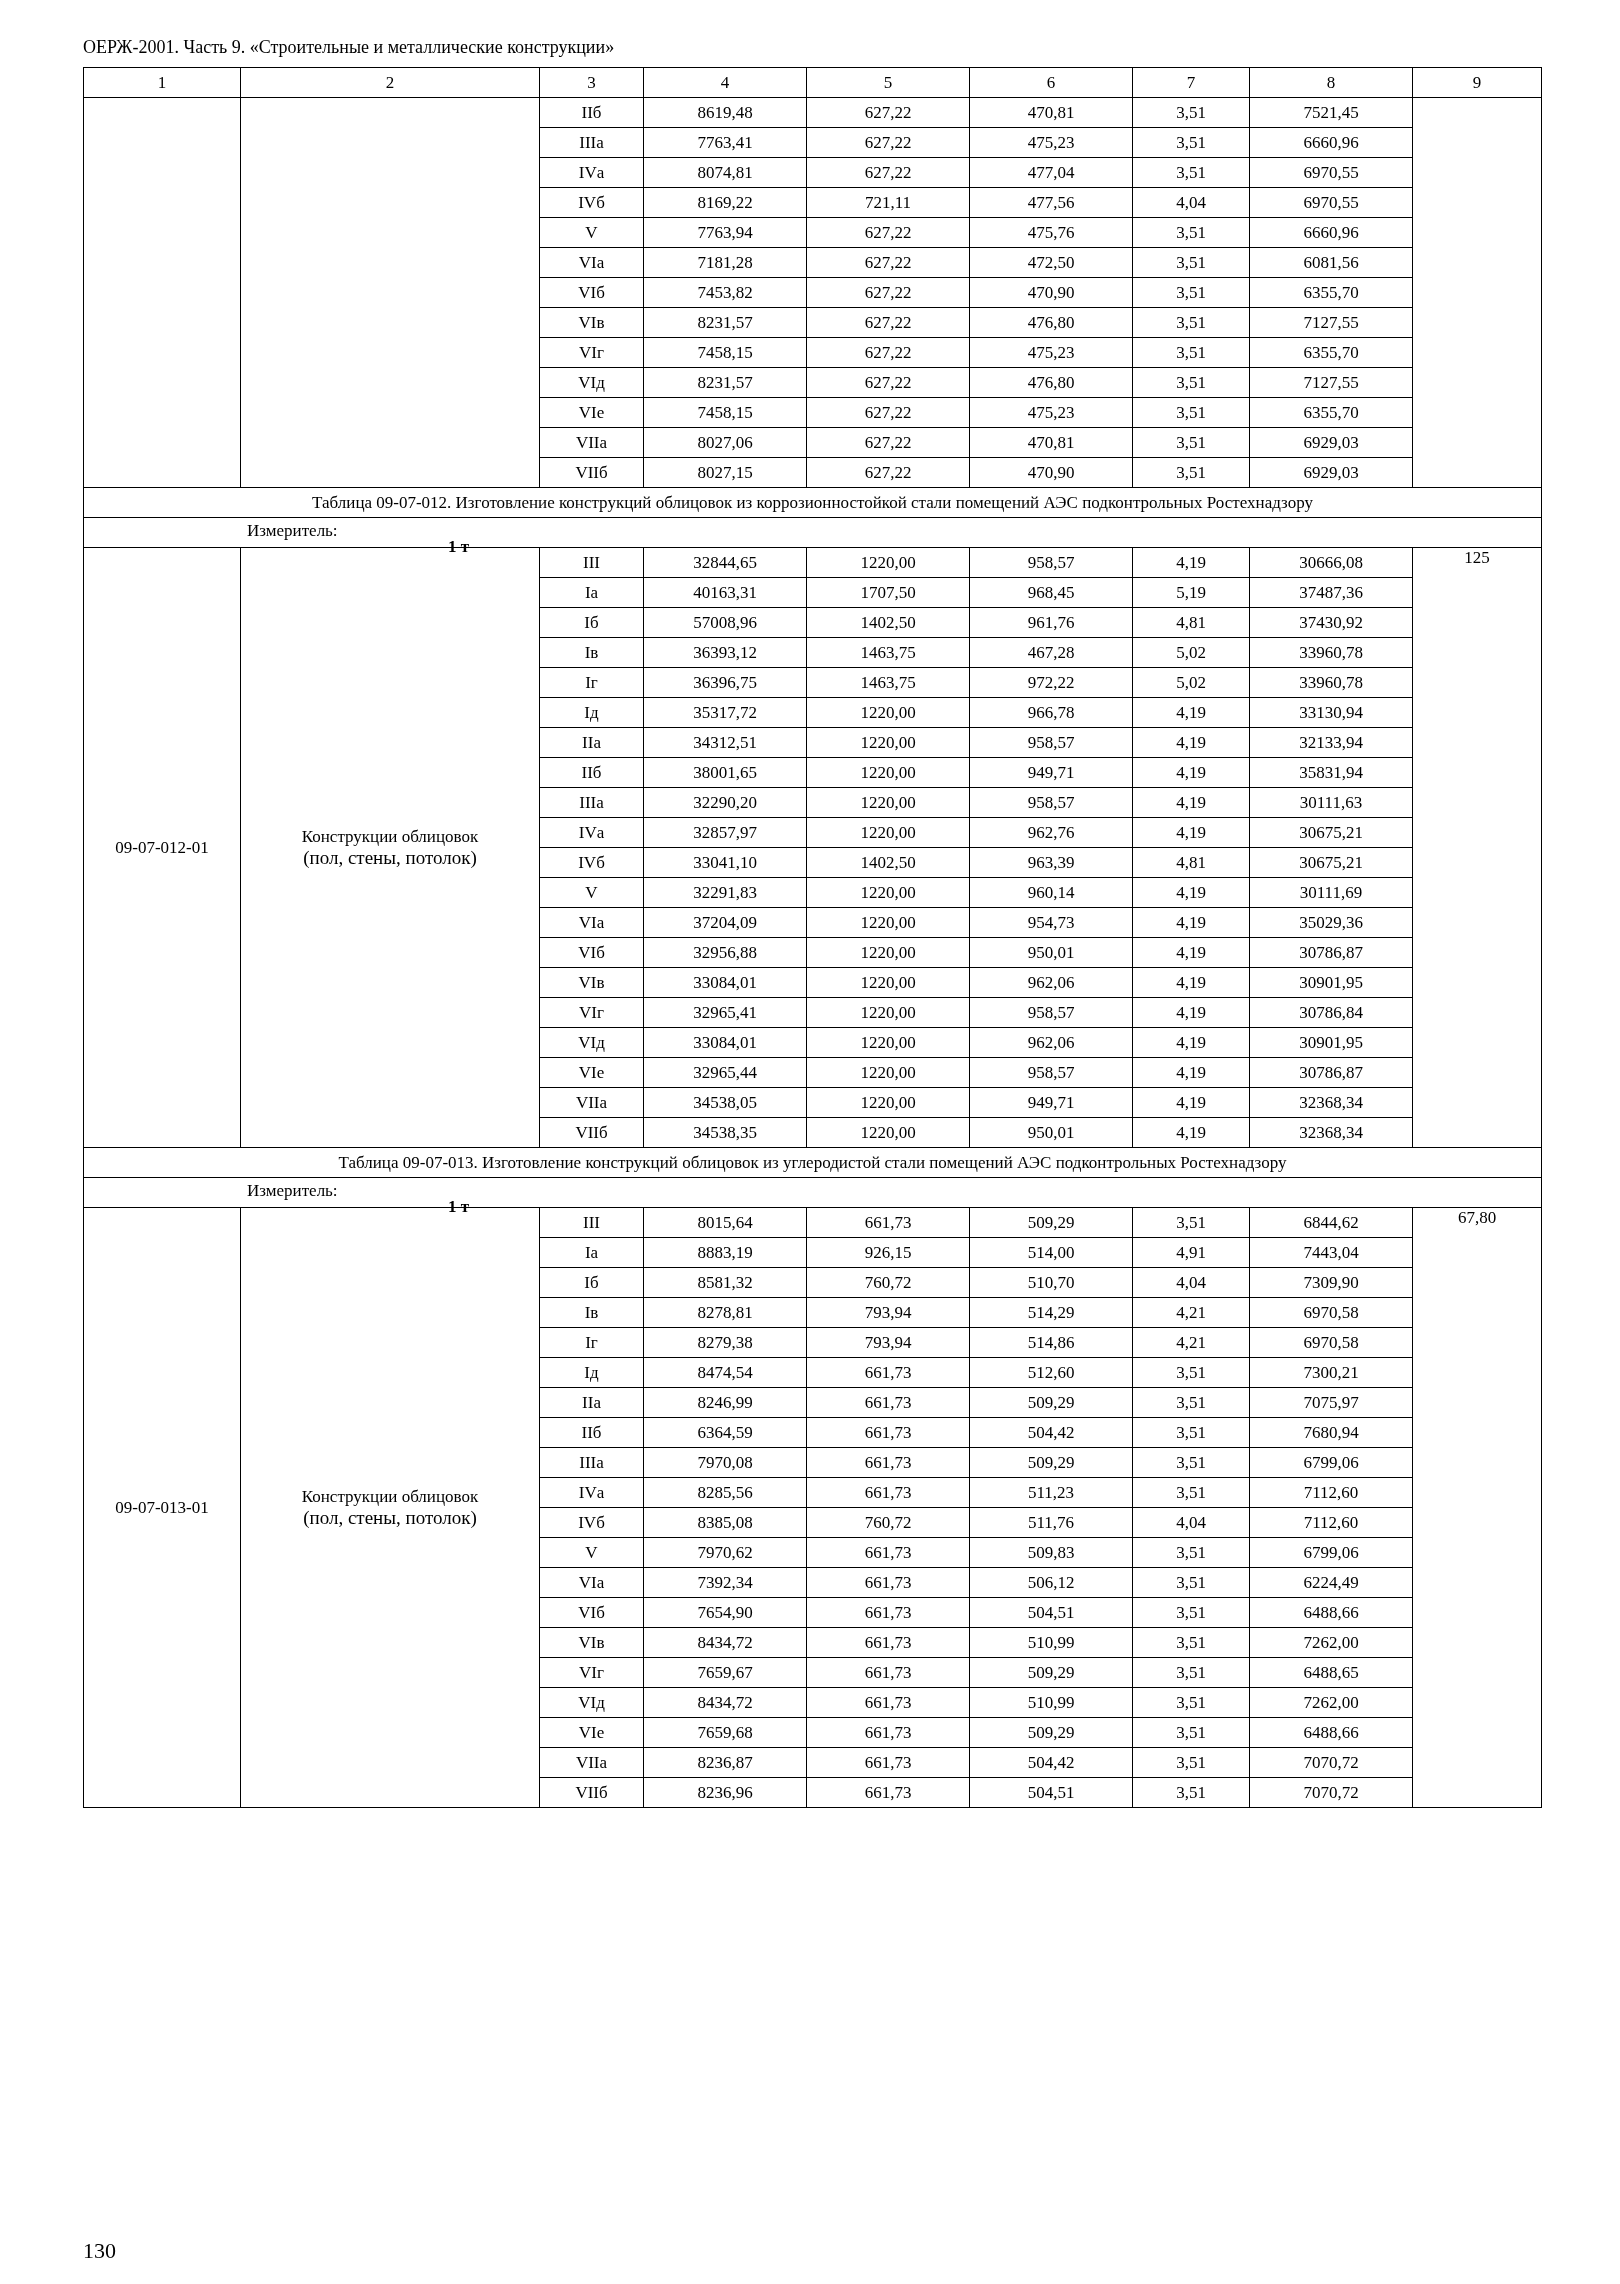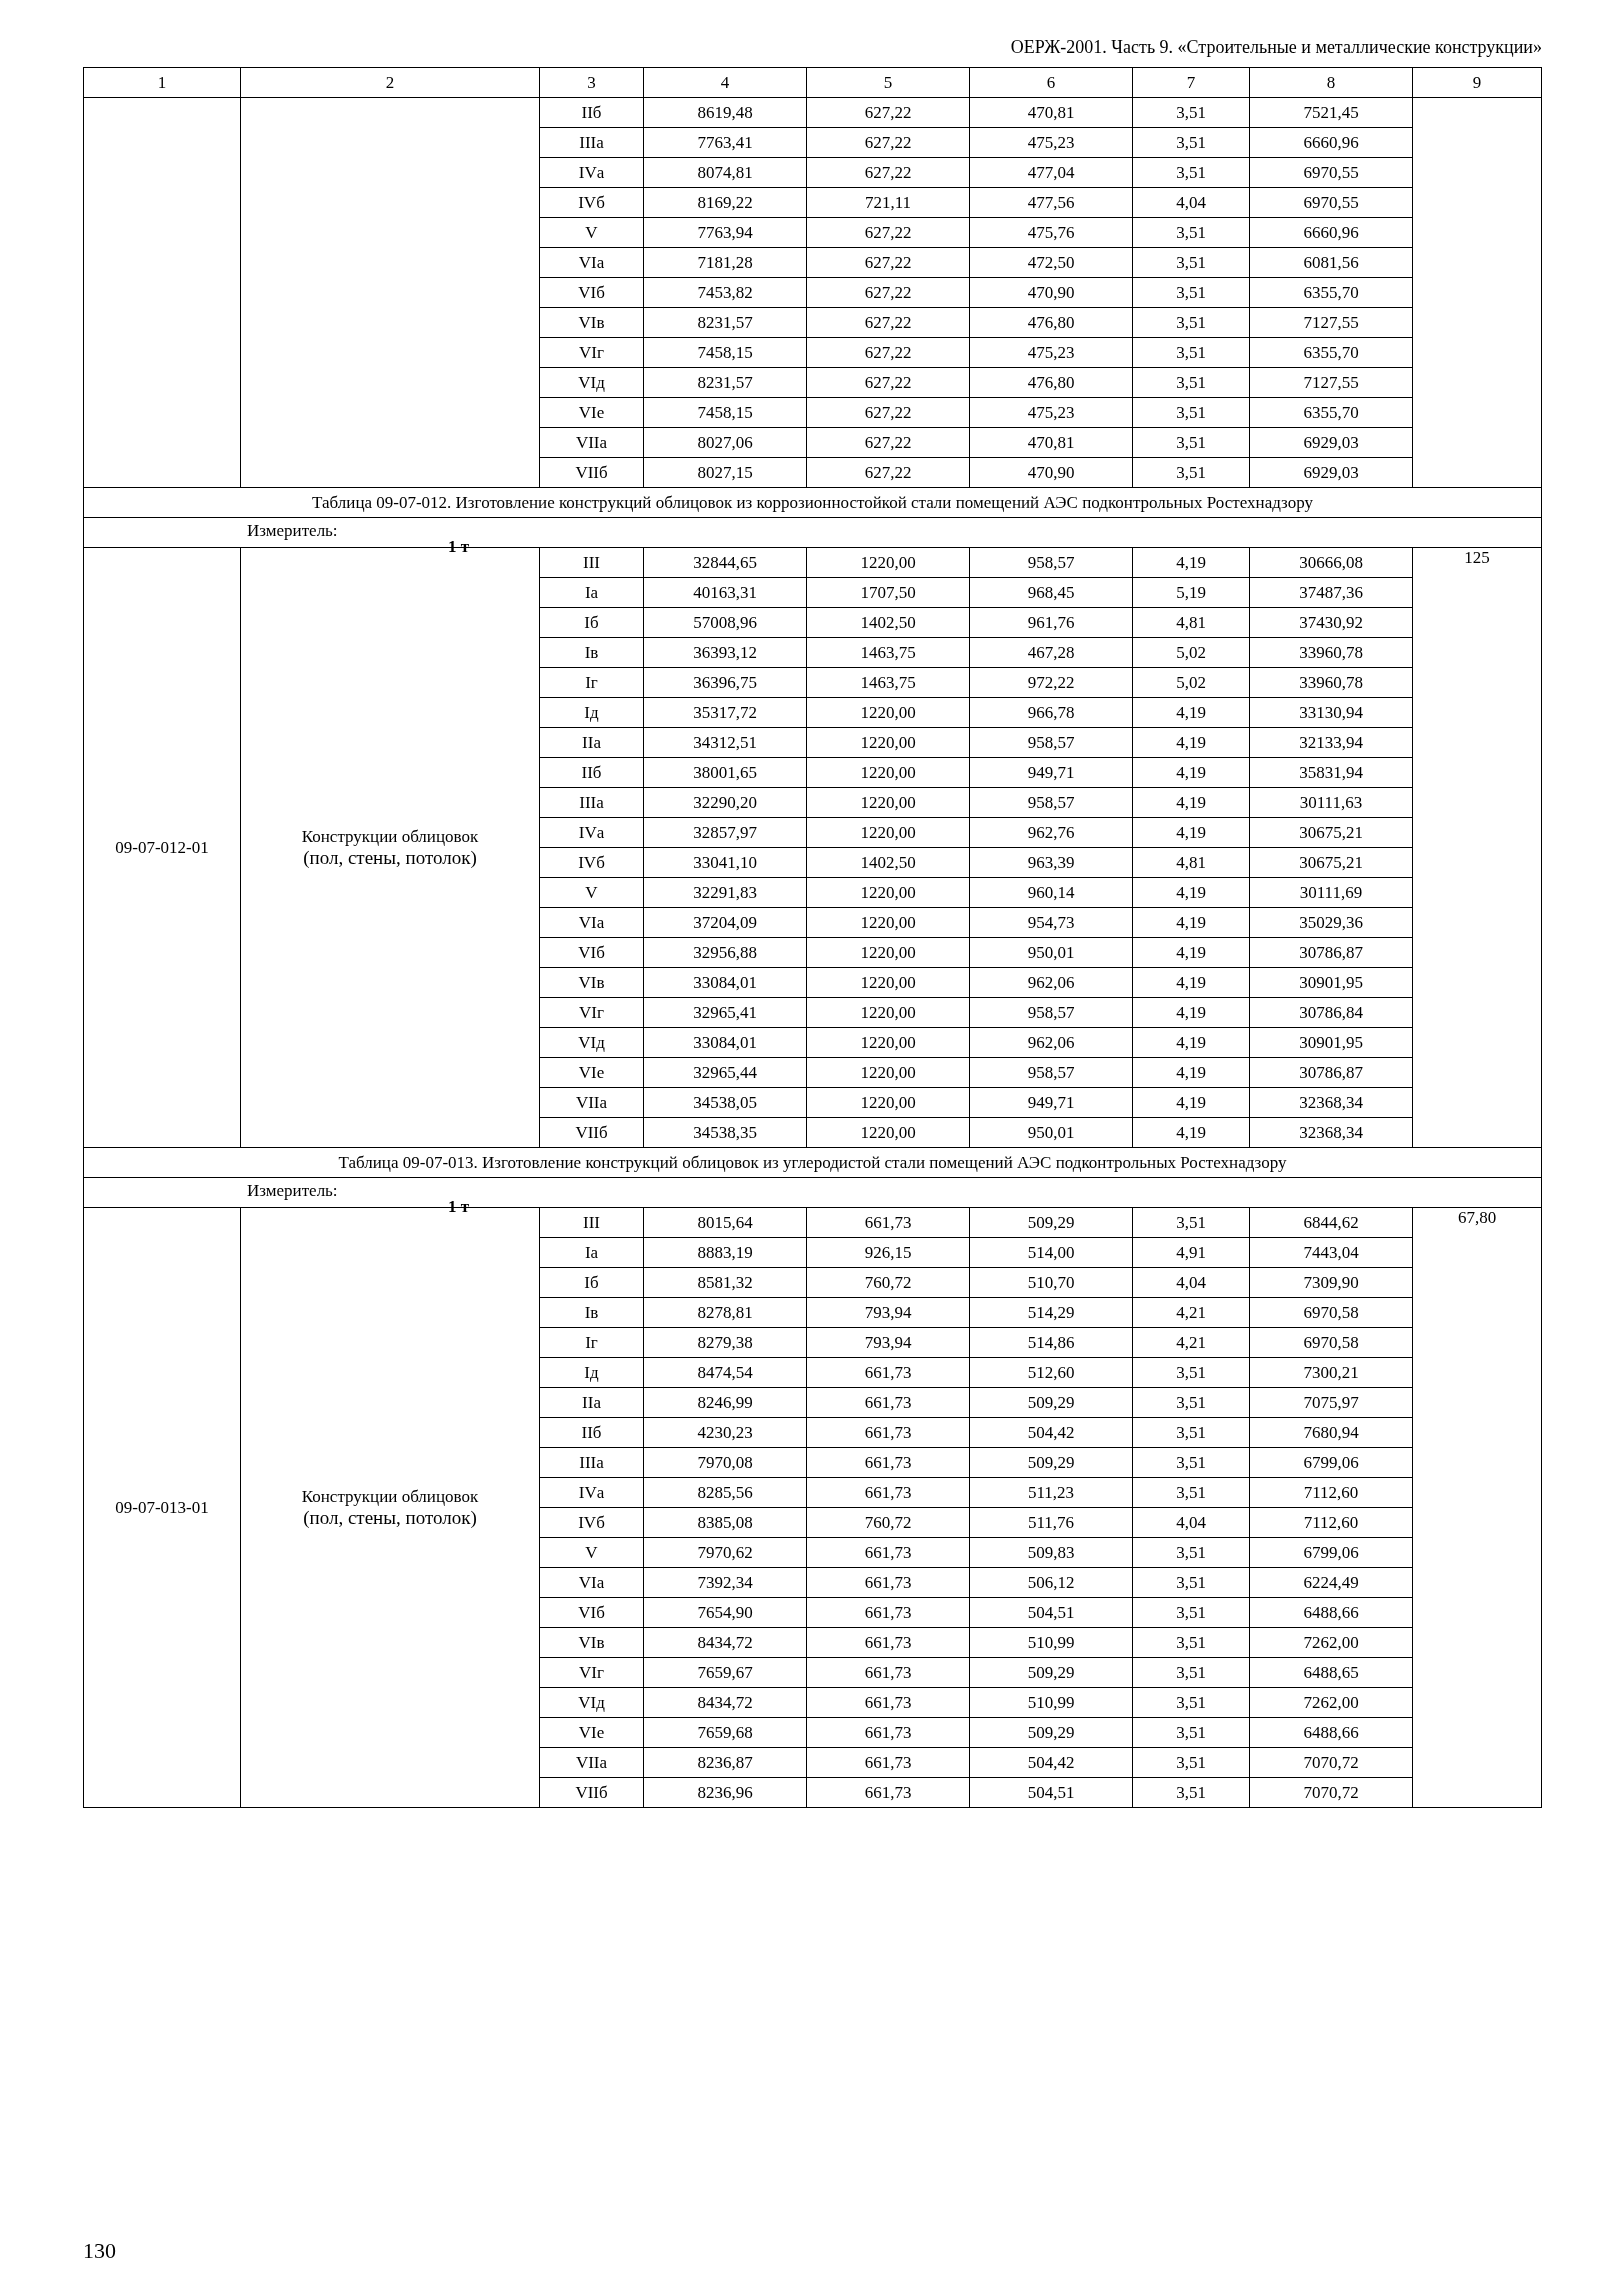--- a/index.html
+++ b/index.html
@@ -20,21 +20,20 @@
     width: 1620px;
     height: 2284px;
     box-sizing: border-box;
     padding: 36px 78px 0 83px;
   }
   .header-line {
     font-size: 18px;
     line-height: 22px;
     margin-bottom: 9px;
     white-space: nowrap;
-    text-align: right;
   }
   table.main {
     border-collapse: collapse;
     width: 1458px;
     table-layout: fixed;
   }
   table.main td, table.main th {
     border: 1.3px solid #000000;
     padding: 0;
     font-size: 17px;
@@ -472,21 +471,21 @@
         <tr>
           <td class="rom">IIа</td>
           <td class="num">8246,99</td>
           <td class="num">661,73</td>
           <td class="num">509,29</td>
           <td class="num">3,51</td>
           <td class="num">7075,97</td>
         </tr>
         <tr>
           <td class="rom">IIб</td>
-          <td class="num">4230,23</td>
+          <td class="num">6364,59</td>
           <td class="num">661,73</td>
           <td class="num">504,42</td>
           <td class="num">3,51</td>
           <td class="num">7680,94</td>
         </tr>
         <tr>
           <td class="rom">IIIа</td>
           <td class="num">7970,08</td>
           <td class="num">661,73</td>
           <td class="num">509,29</td>

